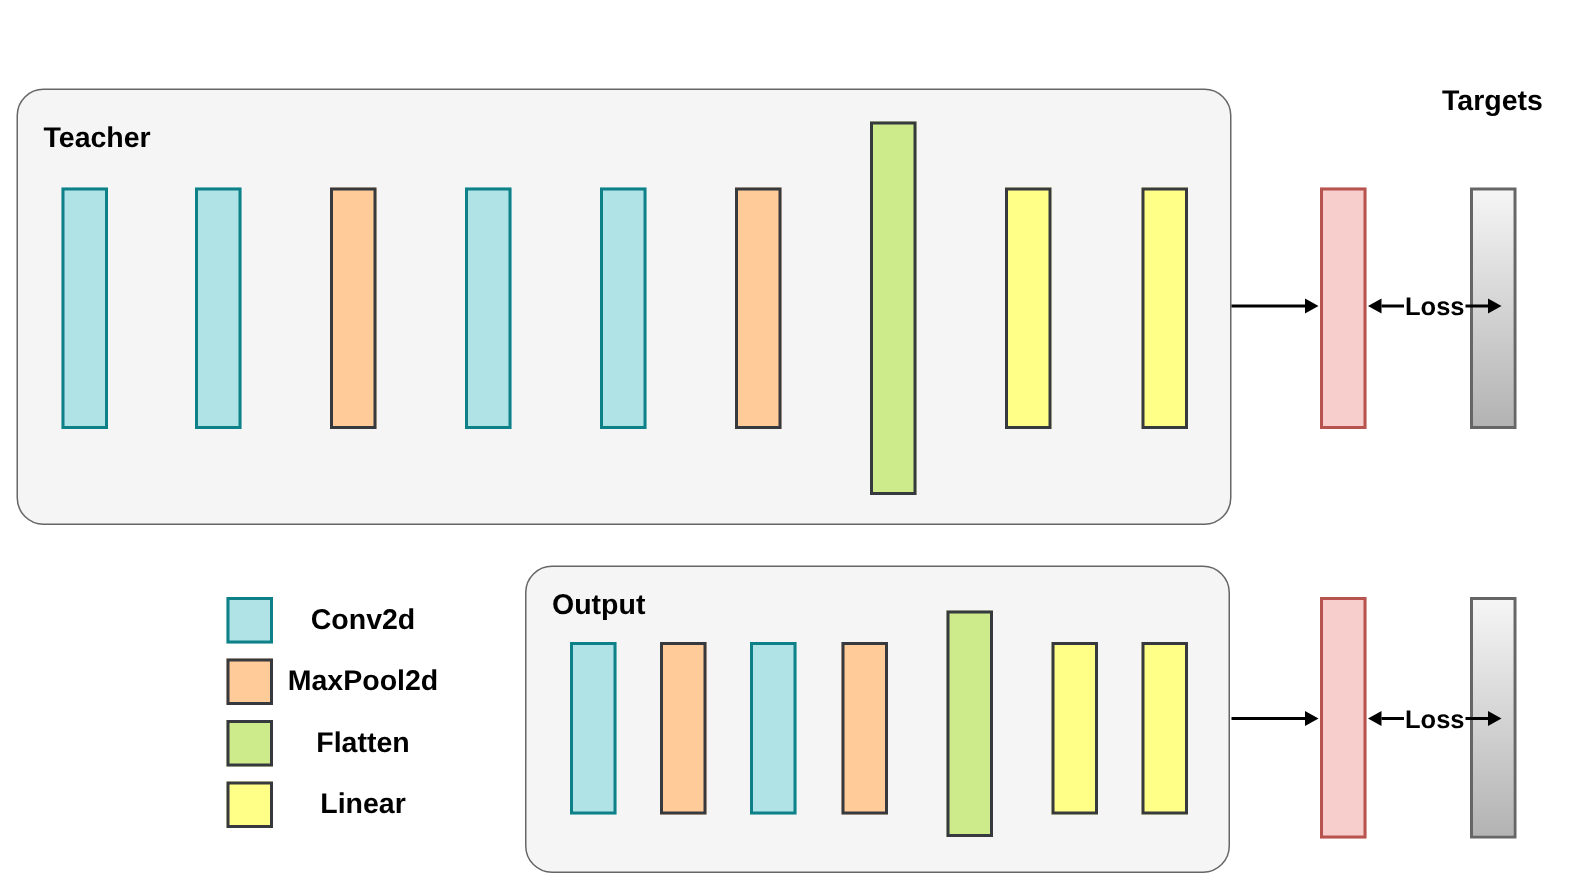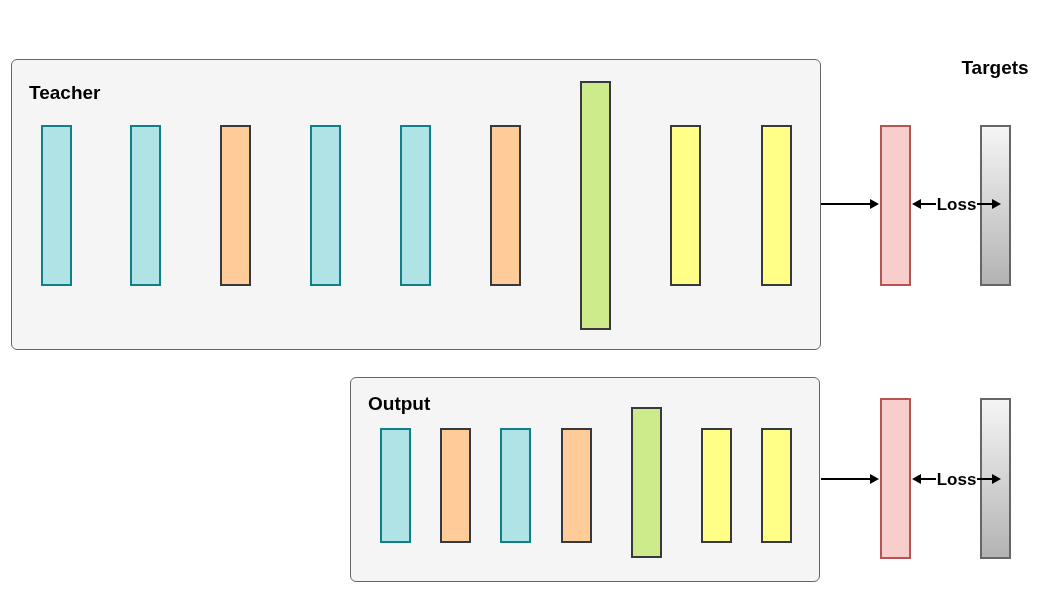--- a/index.html
+++ b/index.html
@@ -3,21 +3,21 @@
 <meta charset="utf-8">
 <style>
   html,body { margin:0; padding:0; background:#ffffff; }
   .canvas {
     position:relative; width:1051px; height:591px; background:#ffffff;
     font-family:"Liberation Sans", sans-serif; font-weight:bold; color:#000;
     overflow:hidden;
   }
   .group-box {
     position:absolute; box-sizing:border-box;
-    border:1px solid #666; border-radius:6px; background:#f5f5f5;
+    border:1px solid #666; border-radius:18px; background:#f5f5f5;
   }
   .teacher-box { left:11px; top:59px; width:810px; height:291px; }
   .student-box { left:350px; top:377px; width:470px; height:205px; }
   .group-label { position:absolute; font-size:19px; line-height:1.1; }
   .teacher-box .group-label { left:17px; top:23px; }
   .student-box .group-label { left:17px; top:16px; }
 
   .layers-mount { position:absolute; inset:0; }
 
   .layer-bar {
@@ -136,14 +136,32 @@
     <div class="tri-right"></div>
   </div>
   <div class="loss-connector loss-student">
     <div class="tri-left"></div>
     <div class="hline"></div>
     <span class="loss-label">Loss</span>
     <div class="hline"></div>
     <div class="tri-right"></div>
   </div>
 
+  <div class="legend">
+      <div class="legend-row">
+        <div class="legend-swatch" style="background: rgb(176, 227, 230); border-color: rgb(14, 128, 136);"></div>
+        <span class="legend-label">Conv2d</span>
+      </div>
+      <div class="legend-row">
+        <div class="legend-swatch" style="background: rgb(255, 204, 153); border-color: rgb(54, 57, 61);"></div>
+        <span class="legend-label">MaxPool2d</span>
+      </div>
+      <div class="legend-row">
+        <div class="legend-swatch" style="background: rgb(205, 235, 139); border-color: rgb(54, 57, 61);"></div>
+        <span class="legend-label">Flatten</span>
+      </div>
+      <div class="legend-row">
+        <div class="legend-swatch" style="background: rgb(255, 255, 136); border-color: rgb(54, 57, 61);"></div>
+        <span class="legend-label">Linear</span>
+      </div>
+    </div>
 
 </div>
 
 </body></html>

